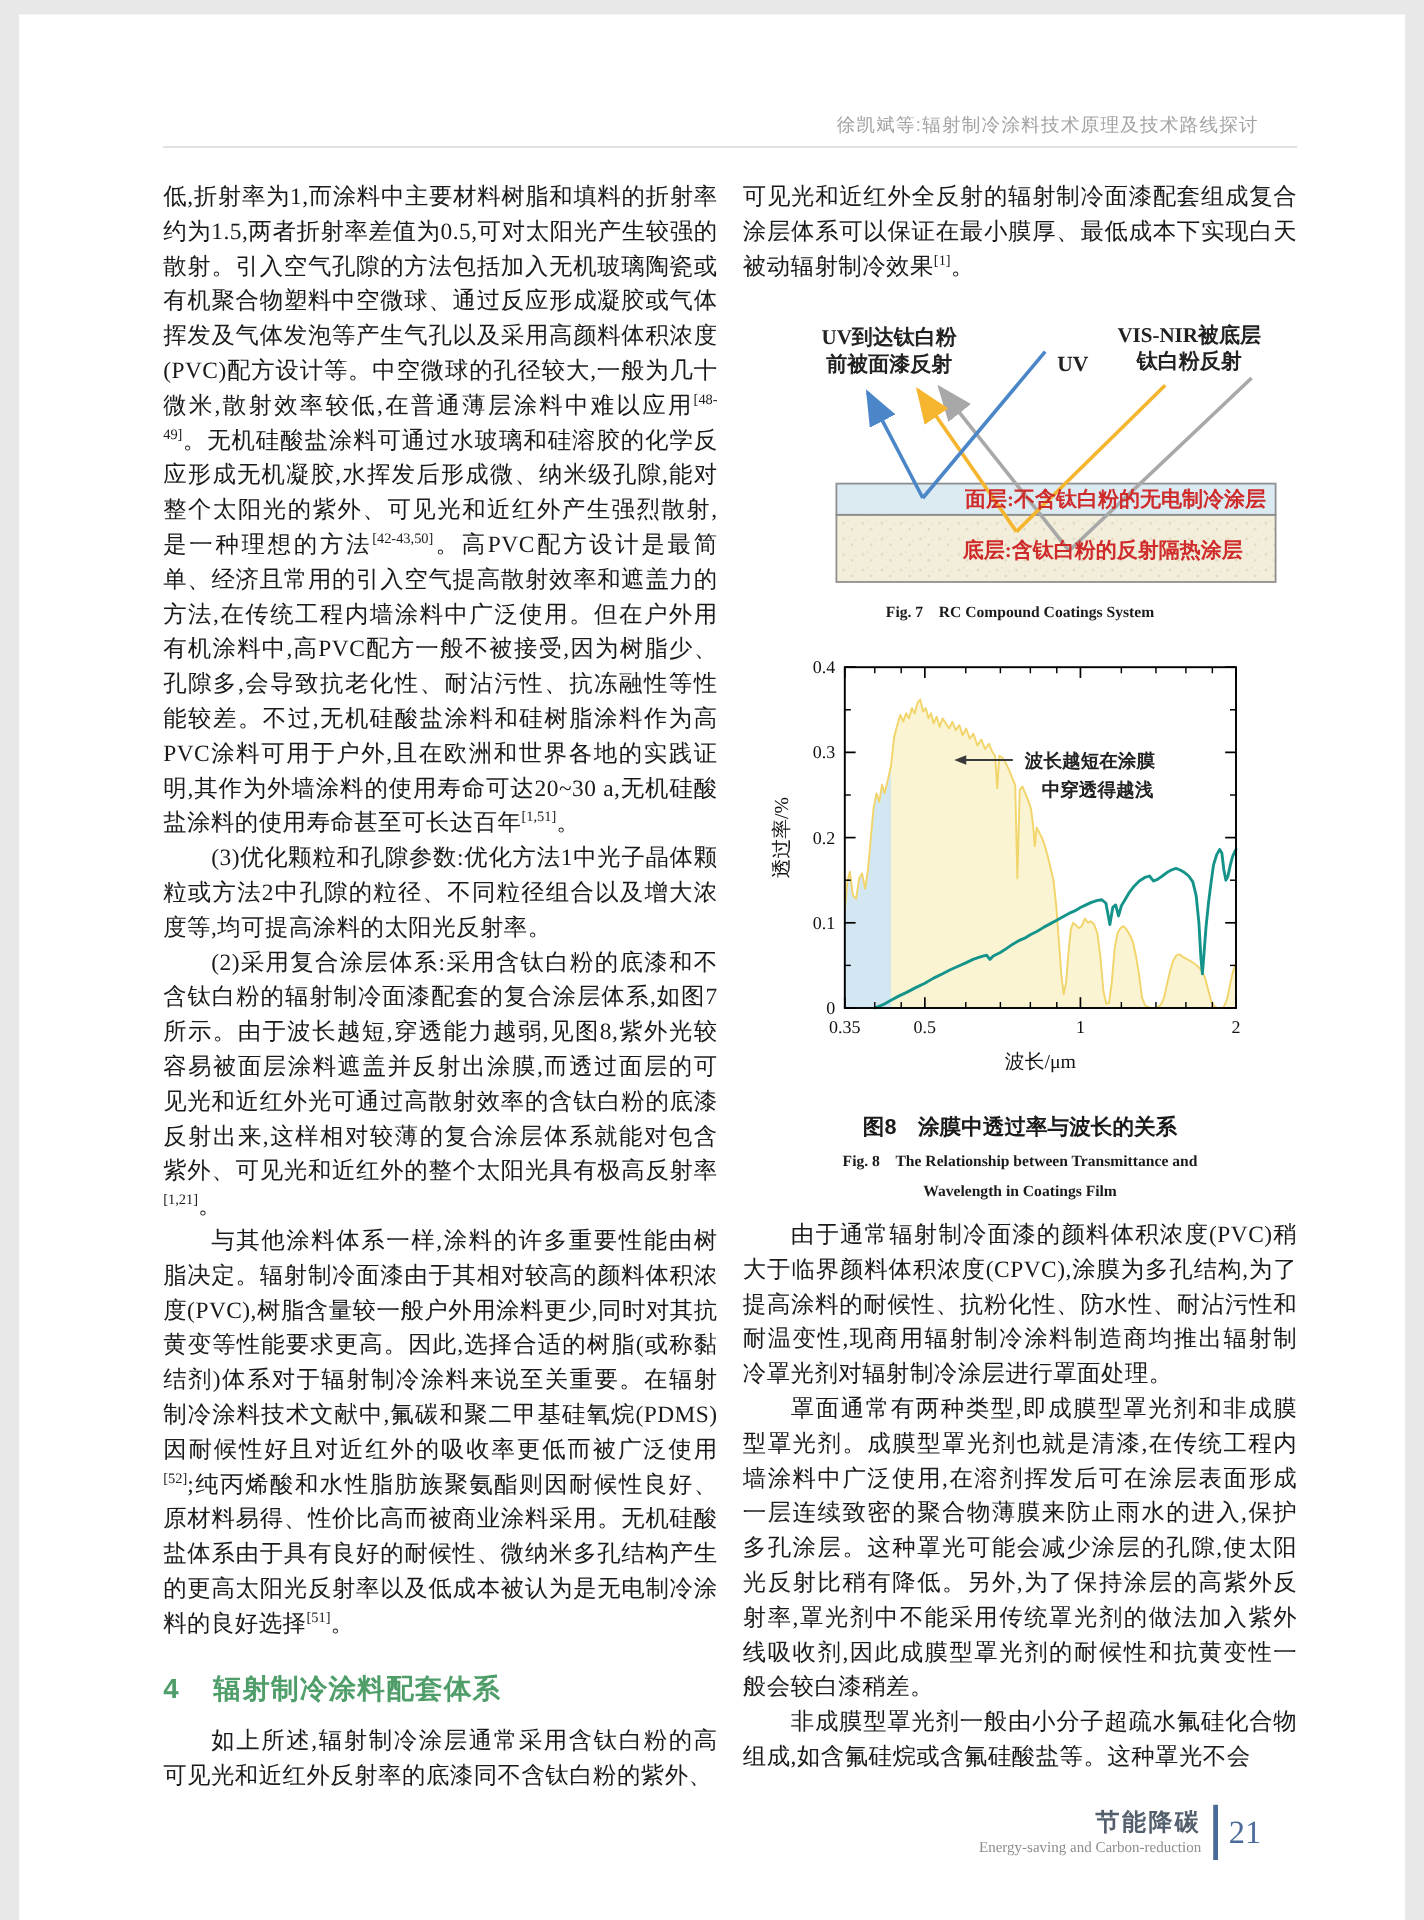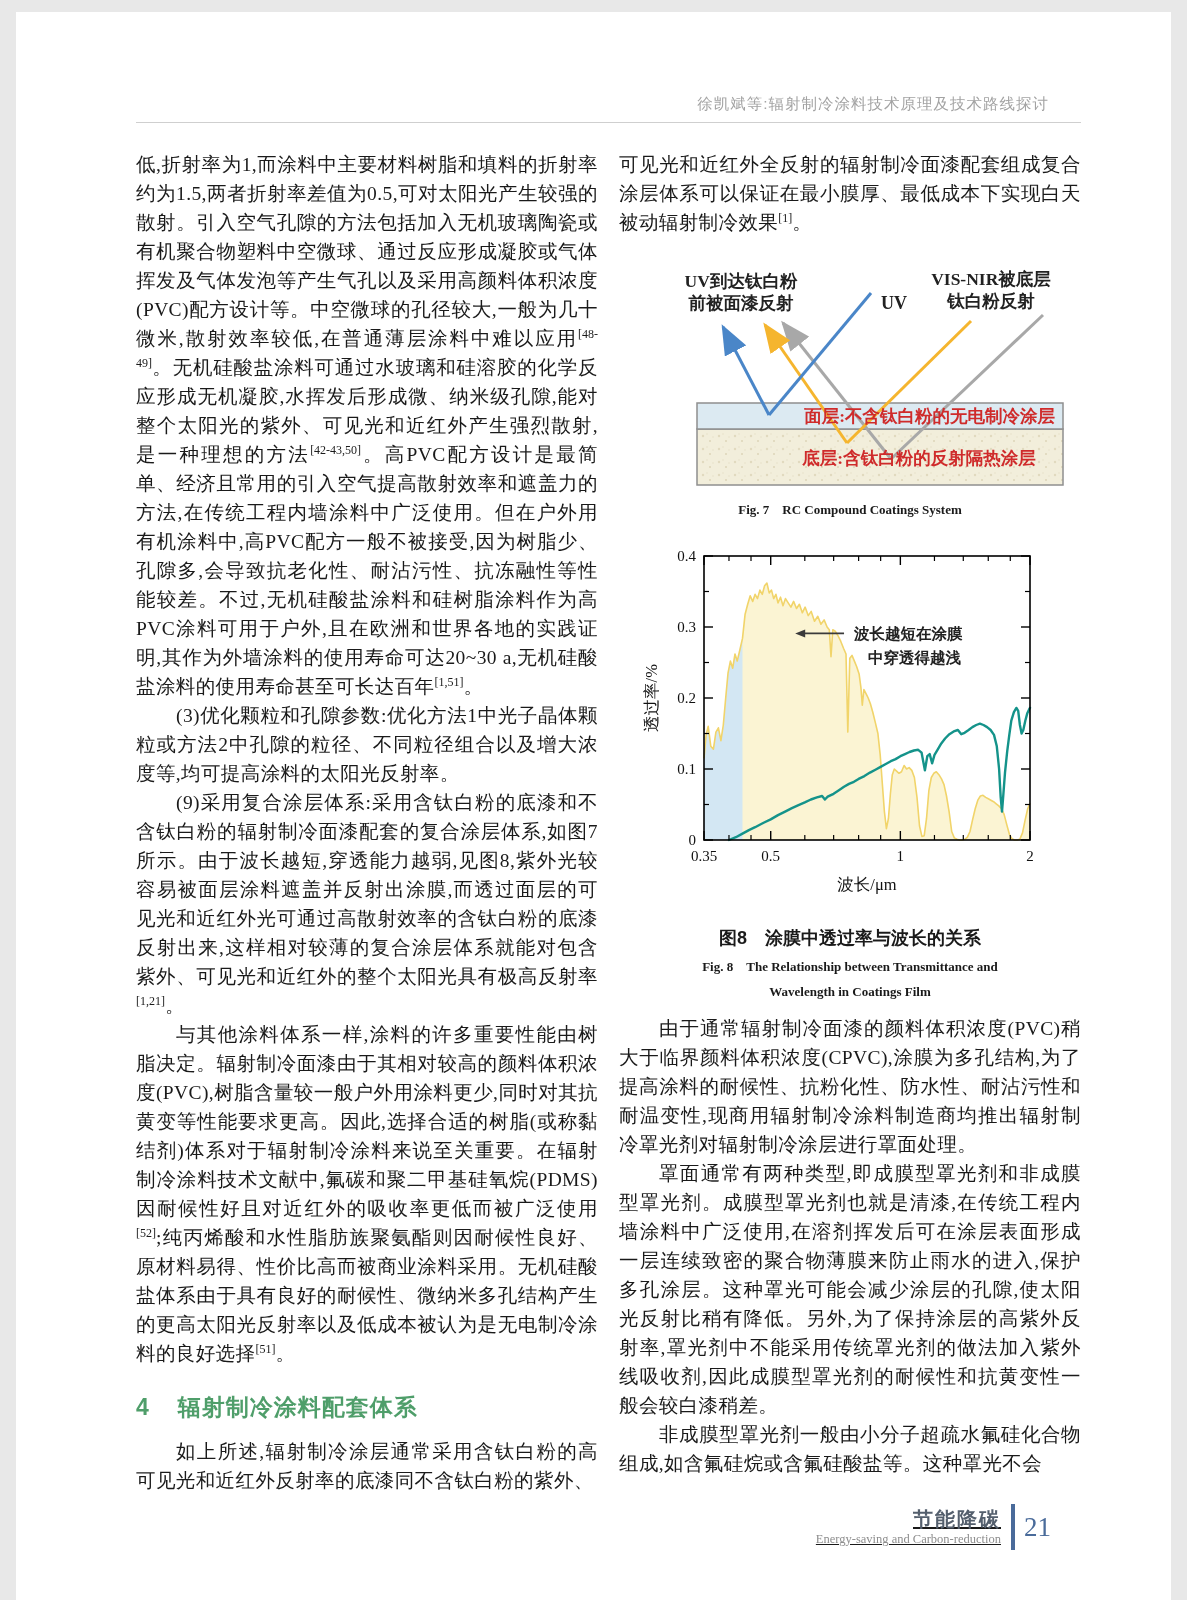--- a/index.html
+++ b/index.html
@@ -24,40 +24,40 @@
   .cap-en{font-weight:bold;font-size:13px;text-align:center;margin:4px 0 10px 0;line-height:25px;}
   .fig8wrap{text-align:center;margin-top:16px;}
   .fig8{display:inline-block;width:420px;height:372px;}
   .f7label{font-family:"Liberation Serif","DejaVu Serif",serif;font-size:17.5px;font-weight:600;fill:#222;}
   .f7uv{font-family:"Liberation Serif","DejaVu Serif",serif;font-size:18px;font-weight:700;fill:#222;}
   .f7red{font-family:"Liberation Serif","DejaVu Serif",serif;font-size:17.5px;font-weight:700;fill:#cf2b2b;}
   .tick-label{font-family:"Liberation Serif","DejaVu Serif",serif;font-size:15px;fill:#111;}
   .axis-label{font-family:"Liberation Serif","DejaVu Serif",serif;font-size:16.5px;fill:#111;}
   .annot{font-family:"Liberation Serif","DejaVu Serif",serif;font-size:15.5px;font-weight:600;fill:#222;}
   .footer{position:absolute;top:1492px;right:120px;display:flex;align-items:center;}
-  .footer-text{text-align:right;margin-right:10px;text-decoration:underline;}
+  .footer-text{text-align:right;margin-right:10px;}
   .footer-zh{font-family:"Liberation Sans","DejaVu Sans",sans-serif;font-weight:bold;
         font-size:20px;color:#545f6d;letter-spacing:2px;line-height:24px;}
   .footer-en{font-size:12.5px;color:#8d8d8d;line-height:16px;}
   .footer-bar{width:4px;height:46px;background:#4a6b9a;margin-right:9px;}
   .footer-page{font-size:27px;color:#4a6b9a;}
 </style>
 </head>
 <body>
 
 <div class="page">
 
   <div class="running-head">徐凯斌等:辐射制冷涂料技术原理及技术路线探讨</div>
   <div class="head-rule"></div>
 
   <div class="col col-left">
     <div>
         <p class="para"><span>低,折射率为1,而涂料中主要材料树脂和填料的折射率约为1.5,两者折射率差值为0.5,可对太阳光产生较强的散射。引入空气孔隙的方法包括加入无机玻璃陶瓷或有机聚合物塑料中空微球、通过反应形成凝胶或气体挥发及气体发泡等产生气孔以及采用高颜料体积浓度(PVC)配方设计等。中空微球的孔径较大,一般为几十微米,散射效率较低,在普通薄层涂料中难以应用</span><sup>[48-49]</sup><span>。无机硅酸盐涂料可通过水玻璃和硅溶胶的化学反应形成无机凝胶,水挥发后形成微、纳米级孔隙,能对整个太阳光的紫外、可见光和近红外产生强烈散射,是一种理想的方法</span><sup>[42-43,50]</sup><span>。高PVC配方设计是最简单、经济且常用的引入空气提高散射效率和遮盖力的方法,在传统工程内墙涂料中广泛使用。但在户外用有机涂料中,高PVC配方一般不被接受,因为树脂少、孔隙多,会导致抗老化性、耐沾污性、抗冻融性等性能较差。不过,无机硅酸盐涂料和硅树脂涂料作为高PVC涂料可用于户外,且在欧洲和世界各地的实践证明,其作为外墙涂料的使用寿命可达20~30 a,无机硅酸盐涂料的使用寿命甚至可长达百年</span><sup>[1,51]</sup><span>。</span></p>
         <p class="para indent"><span>(3)优化颗粒和孔隙参数:优化方法1中光子晶体颗粒或方法2中孔隙的粒径、不同粒径组合以及增大浓度等,均可提高涂料的太阳光反射率。</span></p>
-        <p class="para indent"><span>(9)采用复合涂层体系:采用含钛白粉的底漆和不含钛白粉的辐射制冷面漆配套的复合涂层体系,如图7所示。由于波长越短,穿透能力越弱,见图8,紫外光较容易被面层涂料遮盖并反射出涂膜,而透过面层的可见光和近红外光可通过高散射效率的含钛白粉的底漆反射出来,这样相对较薄的复合涂层体系就能对包含紫外、可见光和近红外的整个太阳光具有极高反射率</span><sup>[1,21]</sup><span>。</span></p>
+        <p class="para indent"><span>(2)采用复合涂层体系:采用含钛白粉的底漆和不含钛白粉的辐射制冷面漆配套的复合涂层体系,如图7所示。由于波长越短,穿透能力越弱,见图8,紫外光较容易被面层涂料遮盖并反射出涂膜,而透过面层的可见光和近红外光可通过高散射效率的含钛白粉的底漆反射出来,这样相对较薄的复合涂层体系就能对包含紫外、可见光和近红外的整个太阳光具有极高反射率</span><sup>[1,21]</sup><span>。</span></p>
         <p class="para indent"><span>与其他涂料体系一样,涂料的许多重要性能由树脂决定。辐射制冷面漆由于其相对较高的颜料体积浓度(PVC),树脂含量较一般户外用涂料更少,同时对其抗黄变等性能要求更高。因此,选择合适的树脂(或称黏结剂)体系对于辐射制冷涂料来说至关重要。在辐射制冷涂料技术文献中,氟碳和聚二甲基硅氧烷(PDMS)因耐候性好且对近红外的吸收率更低而被广泛使用</span><sup>[52]</sup><span>;纯丙烯酸和水性脂肪族聚氨酯则因耐候性良好、原材料易得、性价比高而被商业涂料采用。无机硅酸盐体系由于具有良好的耐候性、微纳米多孔结构产生的更高太阳光反射率以及低成本被认为是无电制冷涂料的良好选择</span><sup>[51]</sup><span>。</span></p>
       </div>
     <h2 class="section-heading"><span class="sec-num">4</span><span>辐射制冷涂料配套体系</span></h2>
     <div>
         <p class="para indent"><span>如上所述,辐射制冷涂层通常采用含钛白粉的高可见光和近红外反射率的底漆同不含钛白粉的紫外、</span></p>
       </div>
   </div>
 
   <div class="col col-right">
     <div>

